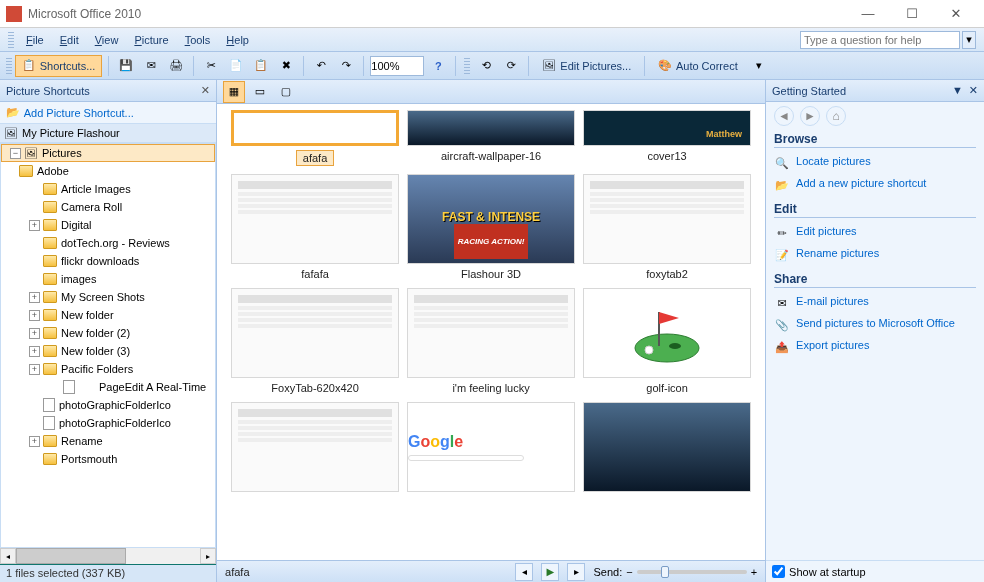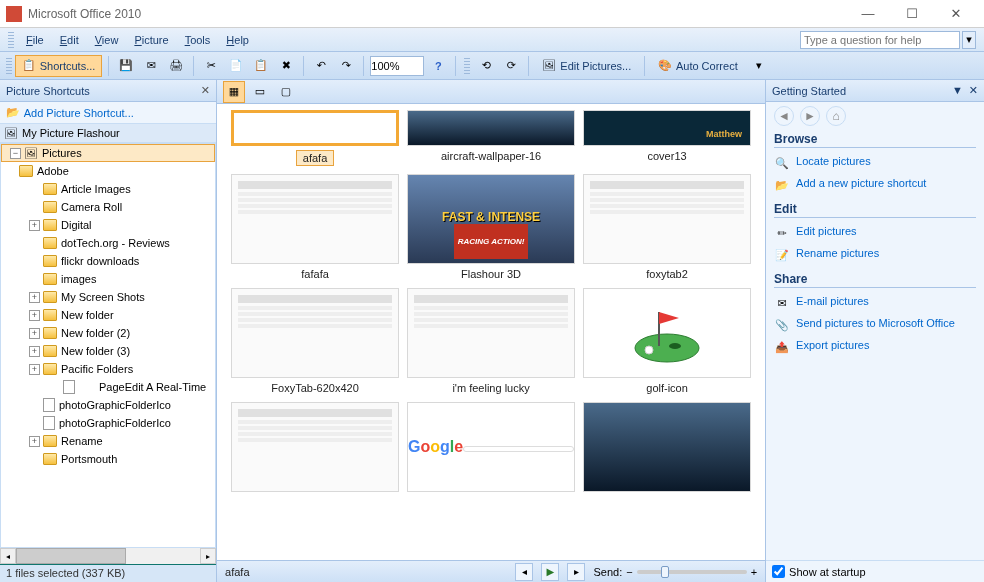--- a/index.html
+++ b/index.html
@@ -400,21 +400,21 @@
                 <div style="height:8px;background:#e0e0e0;margin-bottom:3px"></div>
                 <div style="height:4px;background:#eee;margin-bottom:2px"></div>
                 <div style="height:4px;background:#eee;margin-bottom:2px"></div>
                 <div style="height:4px;background:#eee;margin-bottom:2px"></div>
                 <div style="height:4px;background:#eee"></div>
               </div>
             </div>
           </div>
           <div class="thumb">
             <div class="img" style="height:90px">
-              <div style="width:100%;height:100%;background:#fff;display:flex;align-items:center;justify-content:center">
+              <div style="width:100%;height:100%;background:#fff;display:flex;flex-direction:column;align-items:flex-start;justify-content:center">
                 <div style="font-size:16px;font-weight:bold"><span style="color:#4285f4">G</span><span style="color:#ea4335">o</span><span style="color:#fbbc05">o</span><span style="color:#4285f4">g</span><span style="color:#34a853">l</span><span style="color:#ea4335">e</span></div>
                 <div style="width:70%;height:6px;border:1px solid #ddd;border-radius:3px;margin-top:4px"></div>
               </div>
             </div>
           </div>
           <div class="thumb">
             <div class="img" style="height:90px">
               <div style="width:100%;height:100%;background:linear-gradient(#4a6a8a,#0a1828)"></div>
             </div>
           </div>

